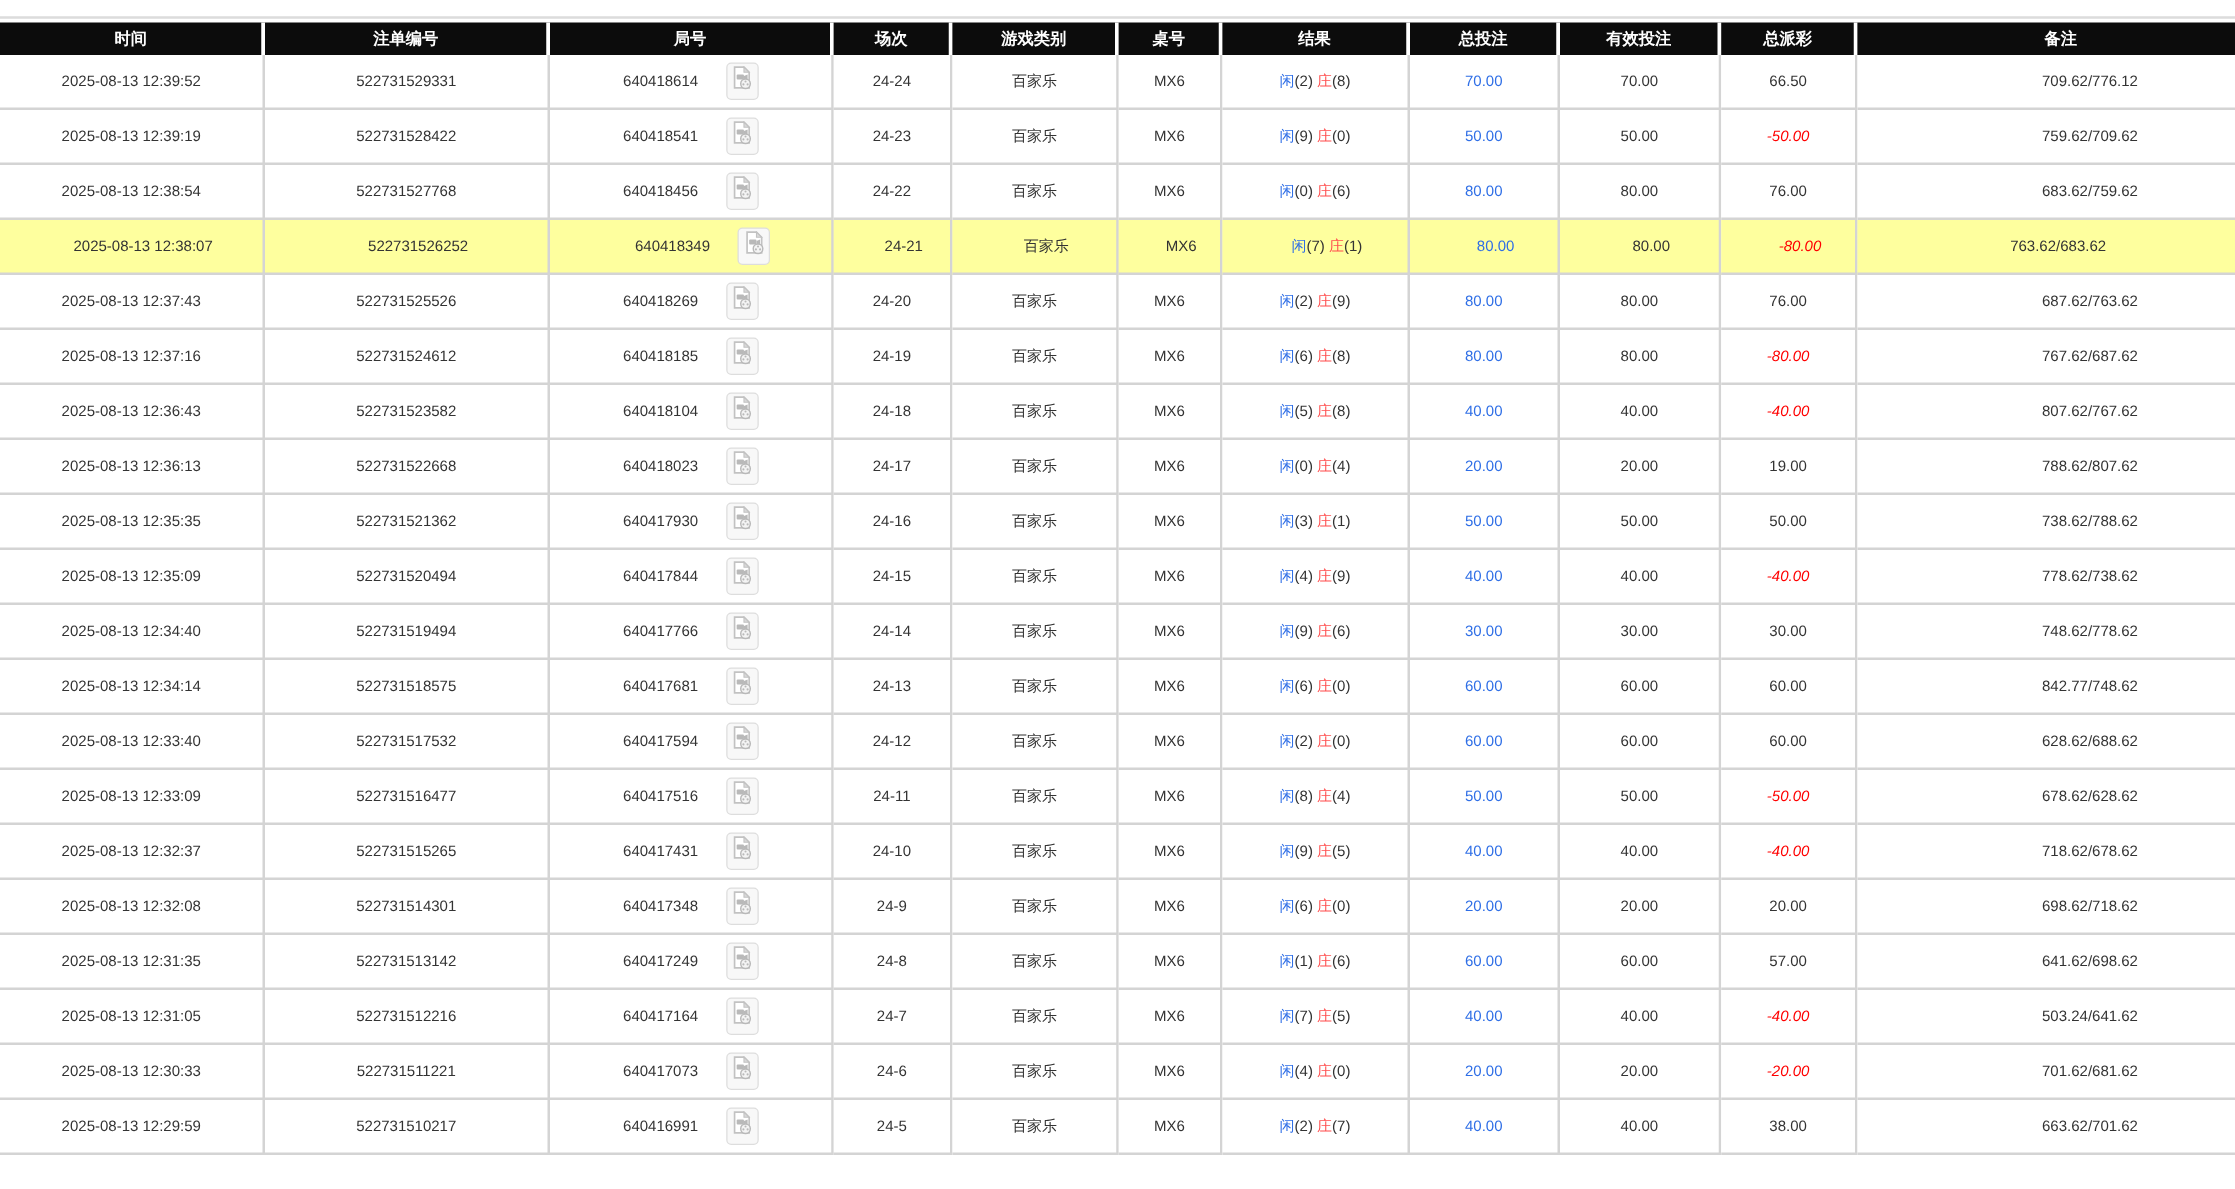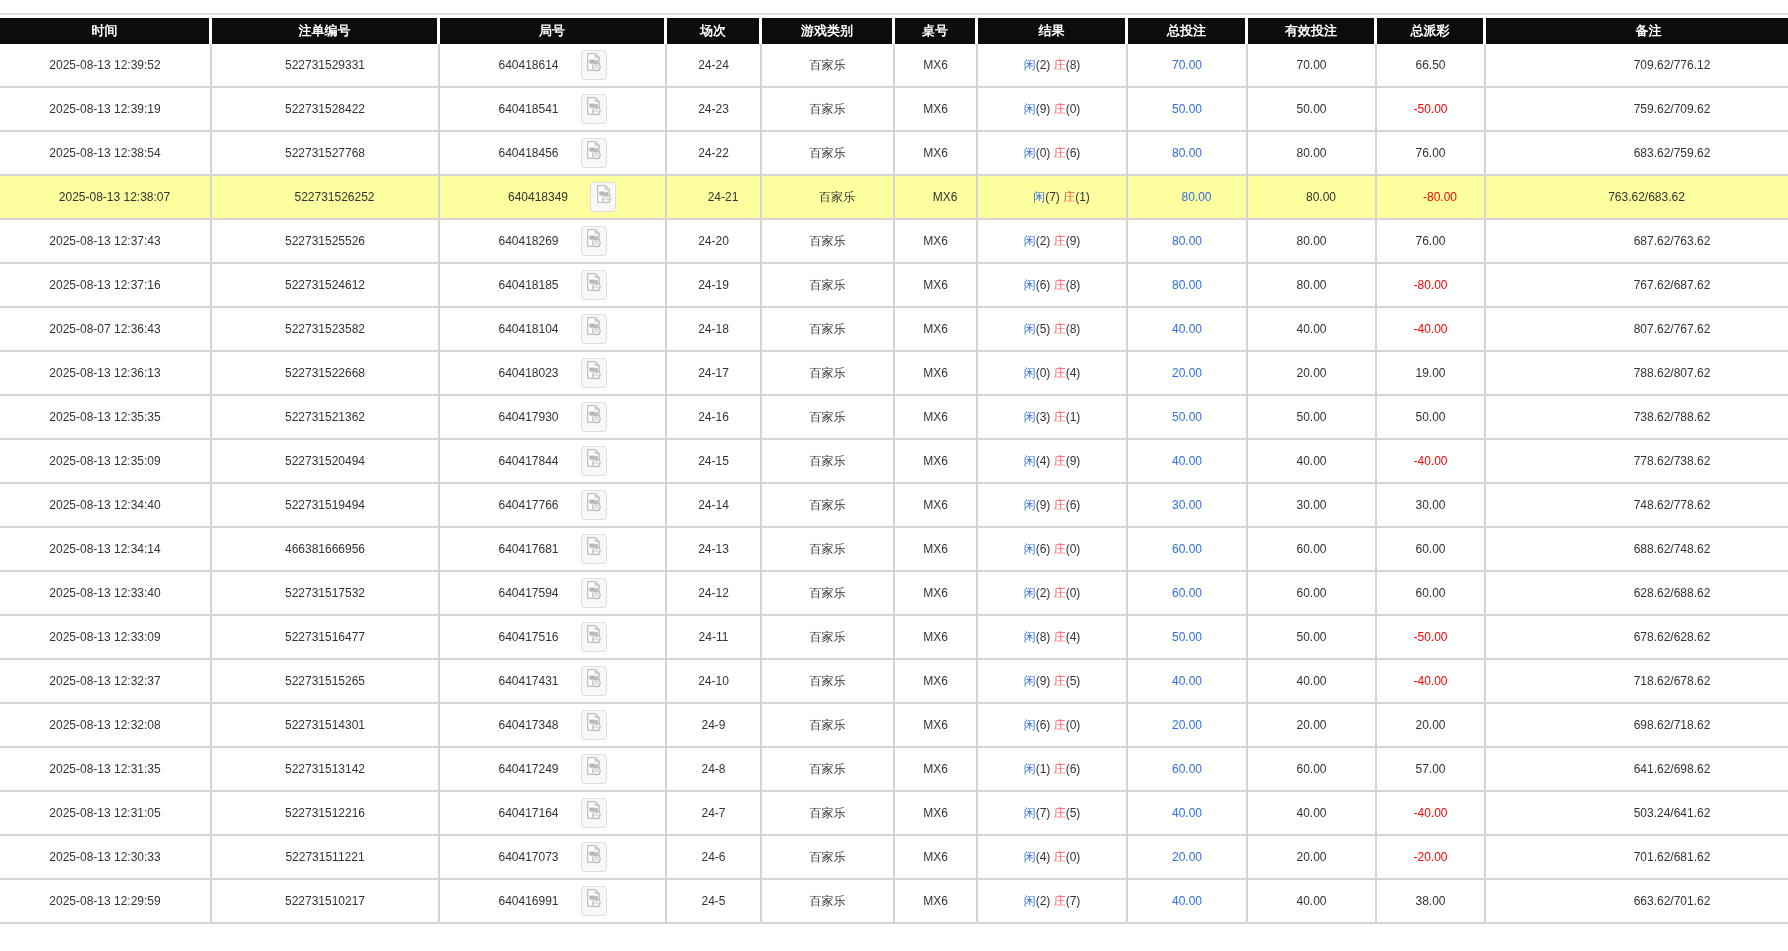--- a/index.html
+++ b/index.html
@@ -16,21 +16,21 @@
      height:26px;text-align:center;border-right:3px solid #ffffff;overflow:hidden;white-space:nowrap;}
   th:last-child{border-right:none;padding-left:23px;}
   td{font-size:12px;color:var(--cell-text);text-align:center;height:42px;
      border-right:2px solid var(--row-border);border-bottom:2px solid var(--row-border);
      overflow:hidden;white-space:nowrap;background:#fff;}
   td:last-child{border-right:none;margin-left:44px;}
   tr.hl td{background:var(--highlight-row);padding-left:19px;}
   .col-note-pad{padding-left:70px;}
   .t-blue{color:var(--blue);}
   .t-red{color:var(--red-zhuang);}
-  .neg{color:var(--red-negative);}
+  .neg{color:var(--red-negative);font-style:italic;}
   .res-num{color:#333;}
   .round-wrap{display:inline-flex;align-items:center;gap:22px;justify-content:center;}
   .icon-btn{display:inline-block;width:24px;height:27px;border:1px solid #ddd;border-radius:4px;
      background:#f8f8f8;cursor:pointer;padding:1px 0 0 0;line-height:0;}
   tfoot td{background:var(--footer-bg);color:#ffffff;font-weight:bold;height:20px;
      border-right:2px solid #ffffff;border-bottom:4px solid #ffffff;}
   tfoot td:last-child{border-right:none;}
   tr.ghost td{height:20px;border-bottom:none;background:#fff;}
 </style>
 </head>
@@ -255,21 +255,21 @@
     <td>
       <span class="t-blue">闲</span><span class="res-num">(6)</span>
       <span class="t-red">庄</span><span class="res-num">(8)</span>
     </td>
     <td class="t-blue">80.00</td>
     <td>80.00</td>
     <td class="neg">-80.00</td>
     <td class="col-note-pad">767.62/687.62</td>
   </tr>
         <tr>
-    <td>2025-08-07 12:36:43</td>
+    <td>2025-08-13 12:36:43</td>
     <td>522731523582</td>
     <td>
       <span class="round-wrap">
         <span>640418104</span>
         <span class="icon-btn">
           <svg width="17" height="20" viewBox="0 0 20 24">
             <path d="M3 2 h9 l5 5 v15 h-14 z" fill="#ffffff" stroke="#c2c2c2" stroke-width="1.6"></path>
             <path d="M12 2 v5 h5 z" fill="#d9d9d9" stroke="#c2c2c2" stroke-width="1"></path>
             <rect x="5" y="9" width="7" height="5" rx="1" fill="#b9b9b9"></rect>
             <path d="M12 10.5 l3.5 -1.5 v6 l-3.5 -1.5 z" fill="#b9b9b9"></path>
@@ -416,21 +416,21 @@
       <span class="t-blue">闲</span><span class="res-num">(9)</span>
       <span class="t-red">庄</span><span class="res-num">(6)</span>
     </td>
     <td class="t-blue">30.00</td>
     <td>30.00</td>
     <td>30.00</td>
     <td class="col-note-pad">748.62/778.62</td>
   </tr>
         <tr>
     <td>2025-08-13 12:34:14</td>
-    <td>466381666956</td>
+    <td>522731518575</td>
     <td>
       <span class="round-wrap">
         <span>640417681</span>
         <span class="icon-btn">
           <svg width="17" height="20" viewBox="0 0 20 24">
             <path d="M3 2 h9 l5 5 v15 h-14 z" fill="#ffffff" stroke="#c2c2c2" stroke-width="1.6"></path>
             <path d="M12 2 v5 h5 z" fill="#d9d9d9" stroke="#c2c2c2" stroke-width="1"></path>
             <rect x="5" y="9" width="7" height="5" rx="1" fill="#b9b9b9"></rect>
             <path d="M12 10.5 l3.5 -1.5 v6 l-3.5 -1.5 z" fill="#b9b9b9"></path>
             <circle cx="13.5" cy="18" r="4.6" fill="#f4f4f4" stroke="#b9b9b9" stroke-width="1.4"></circle>
@@ -444,21 +444,21 @@
     <td>24-13</td>
     <td>百家乐</td>
     <td>MX6</td>
     <td>
       <span class="t-blue">闲</span><span class="res-num">(6)</span>
       <span class="t-red">庄</span><span class="res-num">(0)</span>
     </td>
     <td class="t-blue">60.00</td>
     <td>60.00</td>
     <td>60.00</td>
-    <td class="col-note-pad">688.62/748.62</td>
+    <td class="col-note-pad">842.77/748.62</td>
   </tr>
         <tr>
     <td>2025-08-13 12:33:40</td>
     <td>522731517532</td>
     <td>
       <span class="round-wrap">
         <span>640417594</span>
         <span class="icon-btn">
           <svg width="17" height="20" viewBox="0 0 20 24">
             <path d="M3 2 h9 l5 5 v15 h-14 z" fill="#ffffff" stroke="#c2c2c2" stroke-width="1.6"></path>

